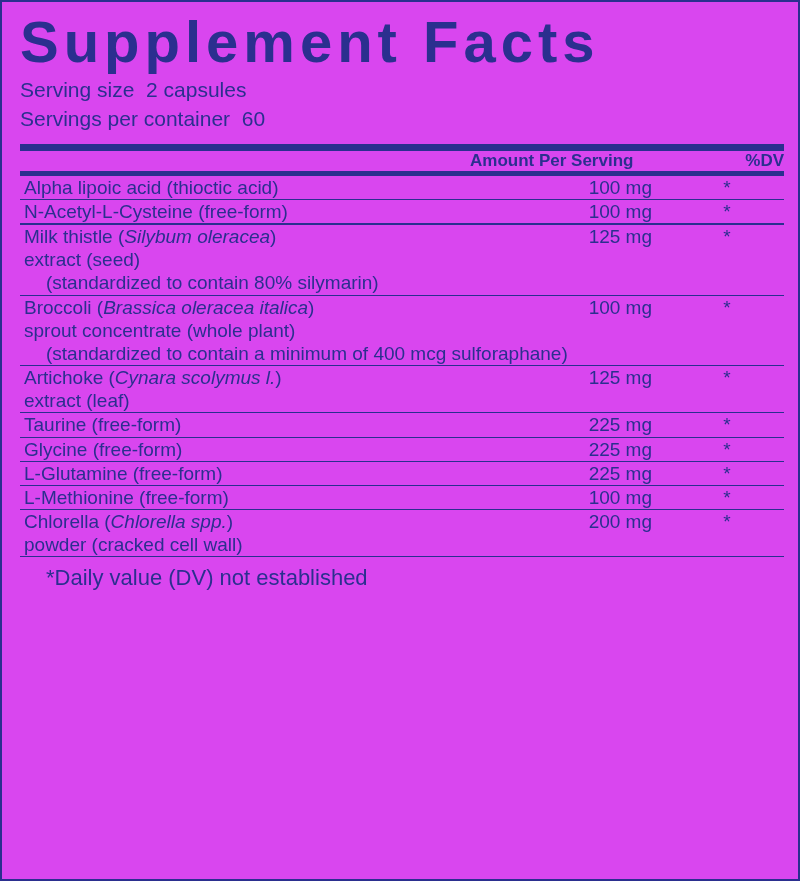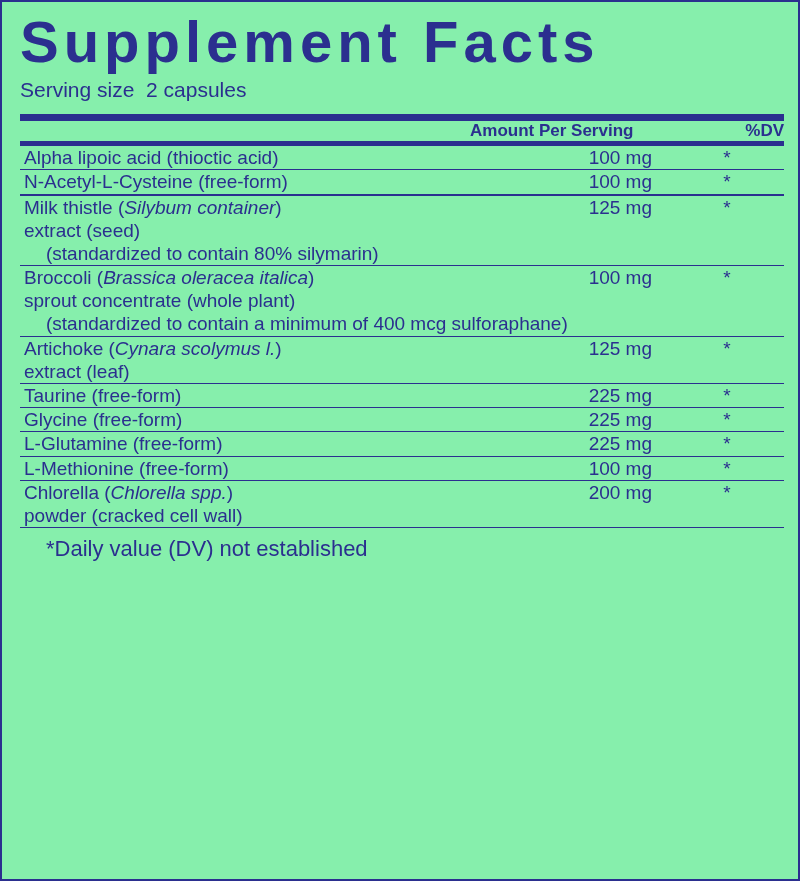--- a/index.html
+++ b/index.html
@@ -9,21 +9,21 @@
   }
   body {
     font-family: "Liberation Sans", sans-serif;
   }
   .panel {
     position: relative;
     width: 800px;
     height: 881px;
     box-sizing: border-box;
     border: 2px solid #2b2f8f;
-    background: #86efac;
+    background: #d946ef;
     overflow: hidden;
   }
   .inner {
     position: absolute;
     left: 18px;
     top: 10px;
     width: 764px;
   }
   .title {
     font-size: 58px;
@@ -107,20 +107,21 @@
 </style>
 </head>
 <body>
 
 <div class="panel">
   <div class="inner">
 
     <div class="title">Supplement Facts</div>
 
     <div class="serving-line">Serving size  2 capsules</div>
+    <div class="serving-line">Servings per container  60</div>
 
     <div class="rule-thick"></div>
 
     <table class="facts">
       <colgroup>
         <col class="col-name">
         <col class="col-amt">
         <col class="col-dv">
       </colgroup>
       <tbody id="facts-body">
@@ -158,21 +159,21 @@
               <div class="line" style="height: 1px;"></div>
             </td>
           </tr>
           <tr class="divider">
             <td colspan="3">
               <div class="line" style="height: 1px;"></div>
             </td>
           </tr>
           <tr class="ing-row">
             <td class="ing-name">
-              <span class="sub">Milk thistle (<em>Silybum container</em>)</span>
+              <span class="sub">Milk thistle (<em>Silybum oleracea</em>)</span>
               <span class="sub">extract (seed)</span>
               <span class="sub"><span class="indent">(standardized to contain 80% silymarin)</span></span>
             </td>
             <td class="ing-amt">125 mg</td>
             <td class="ing-dv"><span class="dv-star">*</span></td>
           </tr>
           <tr class="divider">
             <td colspan="3">
               <div class="line" style="height: 1px;"></div>
             </td>

